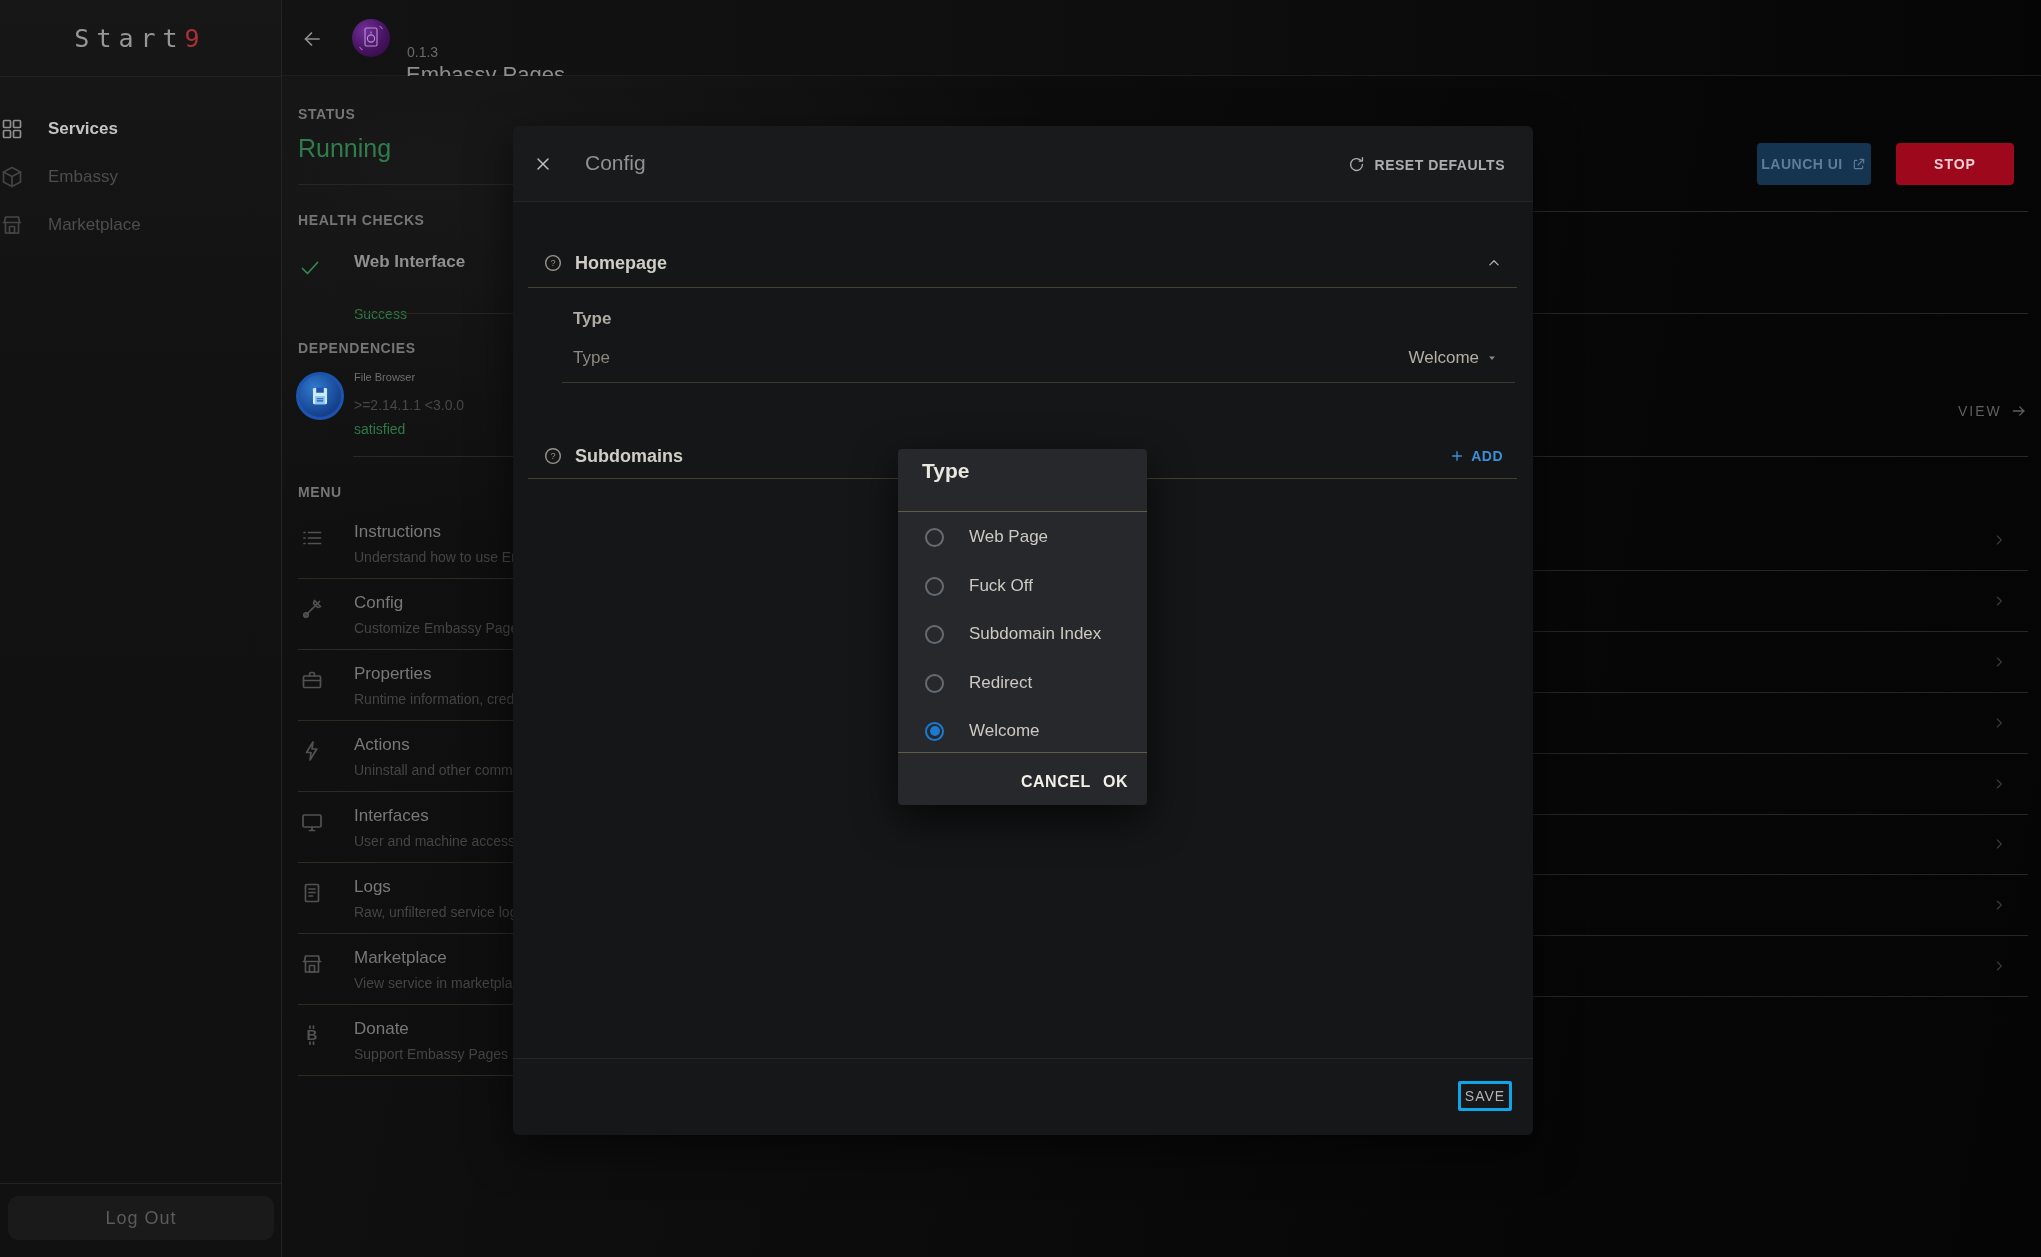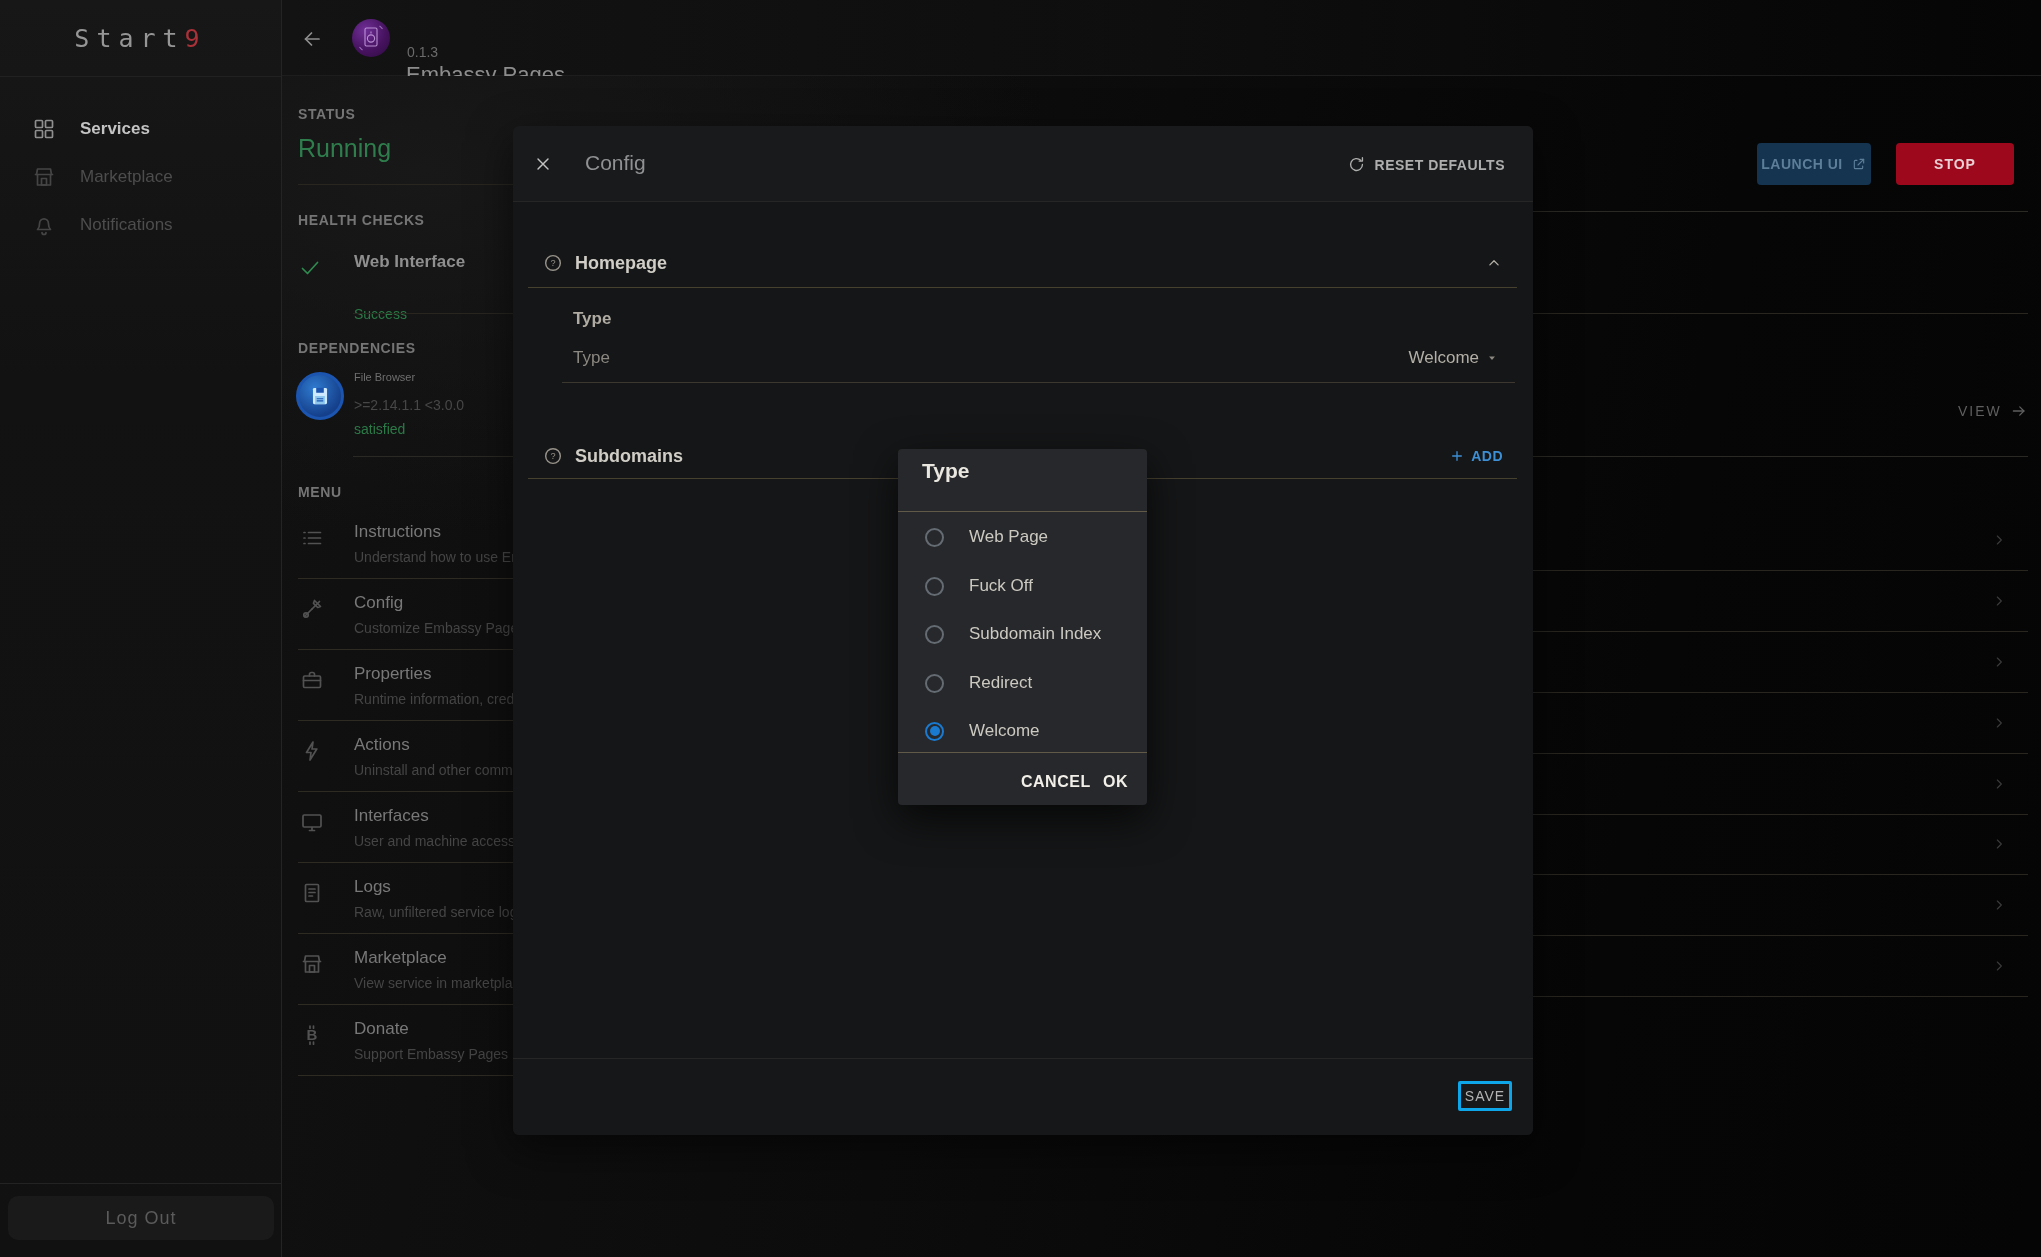--- a/index.html
+++ b/index.html
@@ -12,21 +12,21 @@
 
   
   .sidebar{left:0;top:0;width:282px;height:1257px;
            background:linear-gradient(180deg,#171717,#121212 30%,#111112);
            border-right:1px solid #242424;box-sizing:border-box;}
   .logo{height:76px;display:flex;align-items:center;justify-content:center;
         font-family:"DejaVu Sans Mono",monospace;font-size:25px;letter-spacing:7px;
         color:#969696;border-bottom:1px solid #212121;}
   .logo .nine{color:#a93138;}
   .nav{padding-top:28px;}
-  .nav-item{display:flex;align-items:center;gap:24px;height:48px;padding-left:32px;
+  .nav-item{display:flex;align-items:center;gap:24px;height:48px;
             color:#4d4d4d;font-size:17px;cursor:pointer;}
   .nav-item .ico{width:24px;height:24px;color:#454545;}
   .nav-item.active{color:#c4c4c4;font-weight:bold;}
   .nav-item.active .ico{color:#8f8f8f;}
   .logout-divider{left:0;top:1183px;width:282px;height:1px;background:#232323;}
   .logout{left:8px;top:1196px;width:266px;height:44px;background:#1a1a1b;border-radius:10px;
           color:#5b5b5b;font-size:18px;letter-spacing:1px;display:flex;align-items:center;justify-content:center;}
 
   
   .header{left:282px;top:0;width:1759px;height:76px;
@@ -134,36 +134,37 @@
               <rect x="13.5" y="3.5" width="7" height="7" rx="1"></rect>
               <rect x="3.5" y="13.5" width="7" height="7" rx="1"></rect>
               <rect x="13.5" y="13.5" width="7" height="7" rx="1"></rect>
             </svg>
           </span>
         <span>Services</span>
       </div>
       <div class="nav-item">
         <span class="ico">
             <svg viewBox="0 0 24 24">
+              <path d="M12 2.5 20.5 7v10L12 21.5 3.5 17V7L12 2.5z"></path>
+              <path d="M3.5 7 12 11.5 20.5 7"></path>
+              <path d="M12 11.5V21.5"></path>
+            </svg>
+          </span>
+        <span>Embassy</span>
+      </div>
+      <div class="nav-item">
+        <span class="ico">
+            <svg viewBox="0 0 24 24">
               <path d="M4.5 9.5 5.5 4h13l1 5.5"></path>
               <path d="M3.5 9.5h17"></path>
               <path d="M5.5 9.5V20h13V9.5"></path>
               <rect x="9.5" y="13.5" width="5" height="6.5"></rect>
             </svg>
           </span>
         <span>Marketplace</span>
-      </div>
-      <div class="nav-item">
-        <span class="ico">
-            <svg viewBox="0 0 24 24">
-              <path d="M18.5 16.5h-13c1.6-1.6 2.1-3.3 2.1-6.3a4.4 4.4 0 0 1 8.8 0c0 3 .5 4.7 2.1 6.3z"></path>
-              <path d="M10 19.5a2 2 0 0 0 4 0"></path>
-            </svg>
-          </span>
-        <span>Notifications</span>
       </div>
     </div>
   </div>
   <div class="abs logout-divider"></div>
   <div class="abs logout">Log Out</div>
 
   <div class="abs header"></div>
   <div class="abs back ico">
       <svg viewBox="0 0 24 24">
         <path d="M19 12H5.5"></path>

